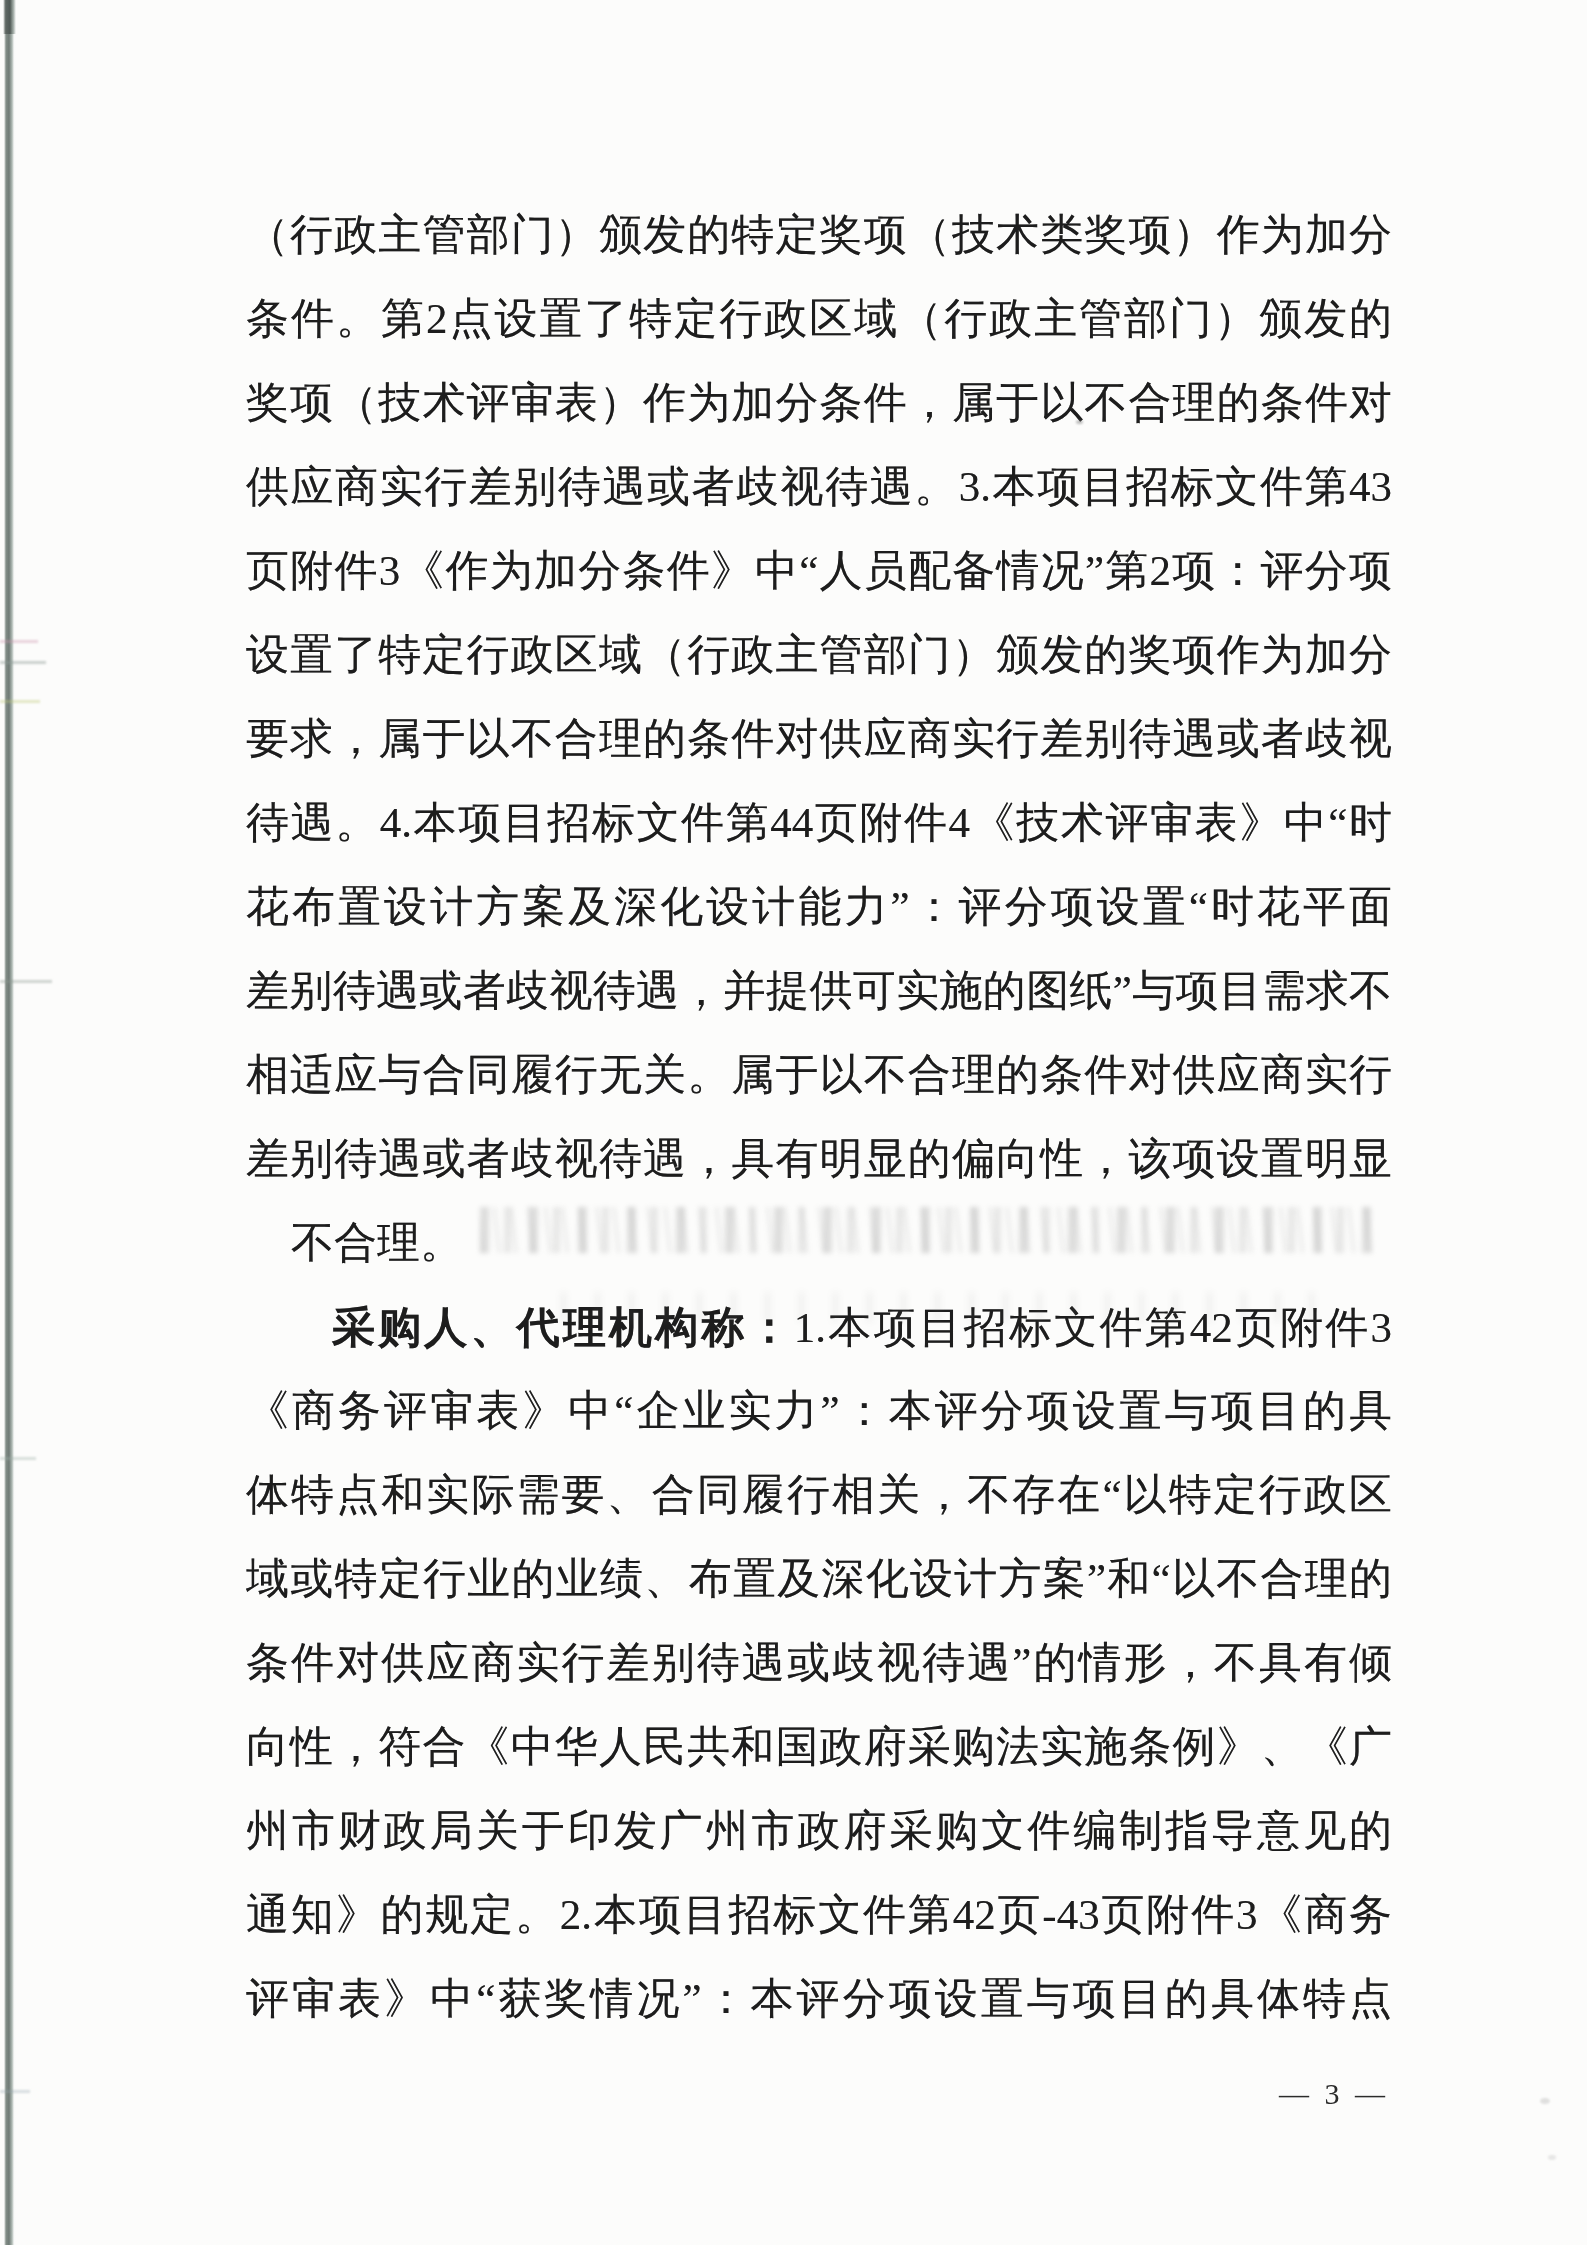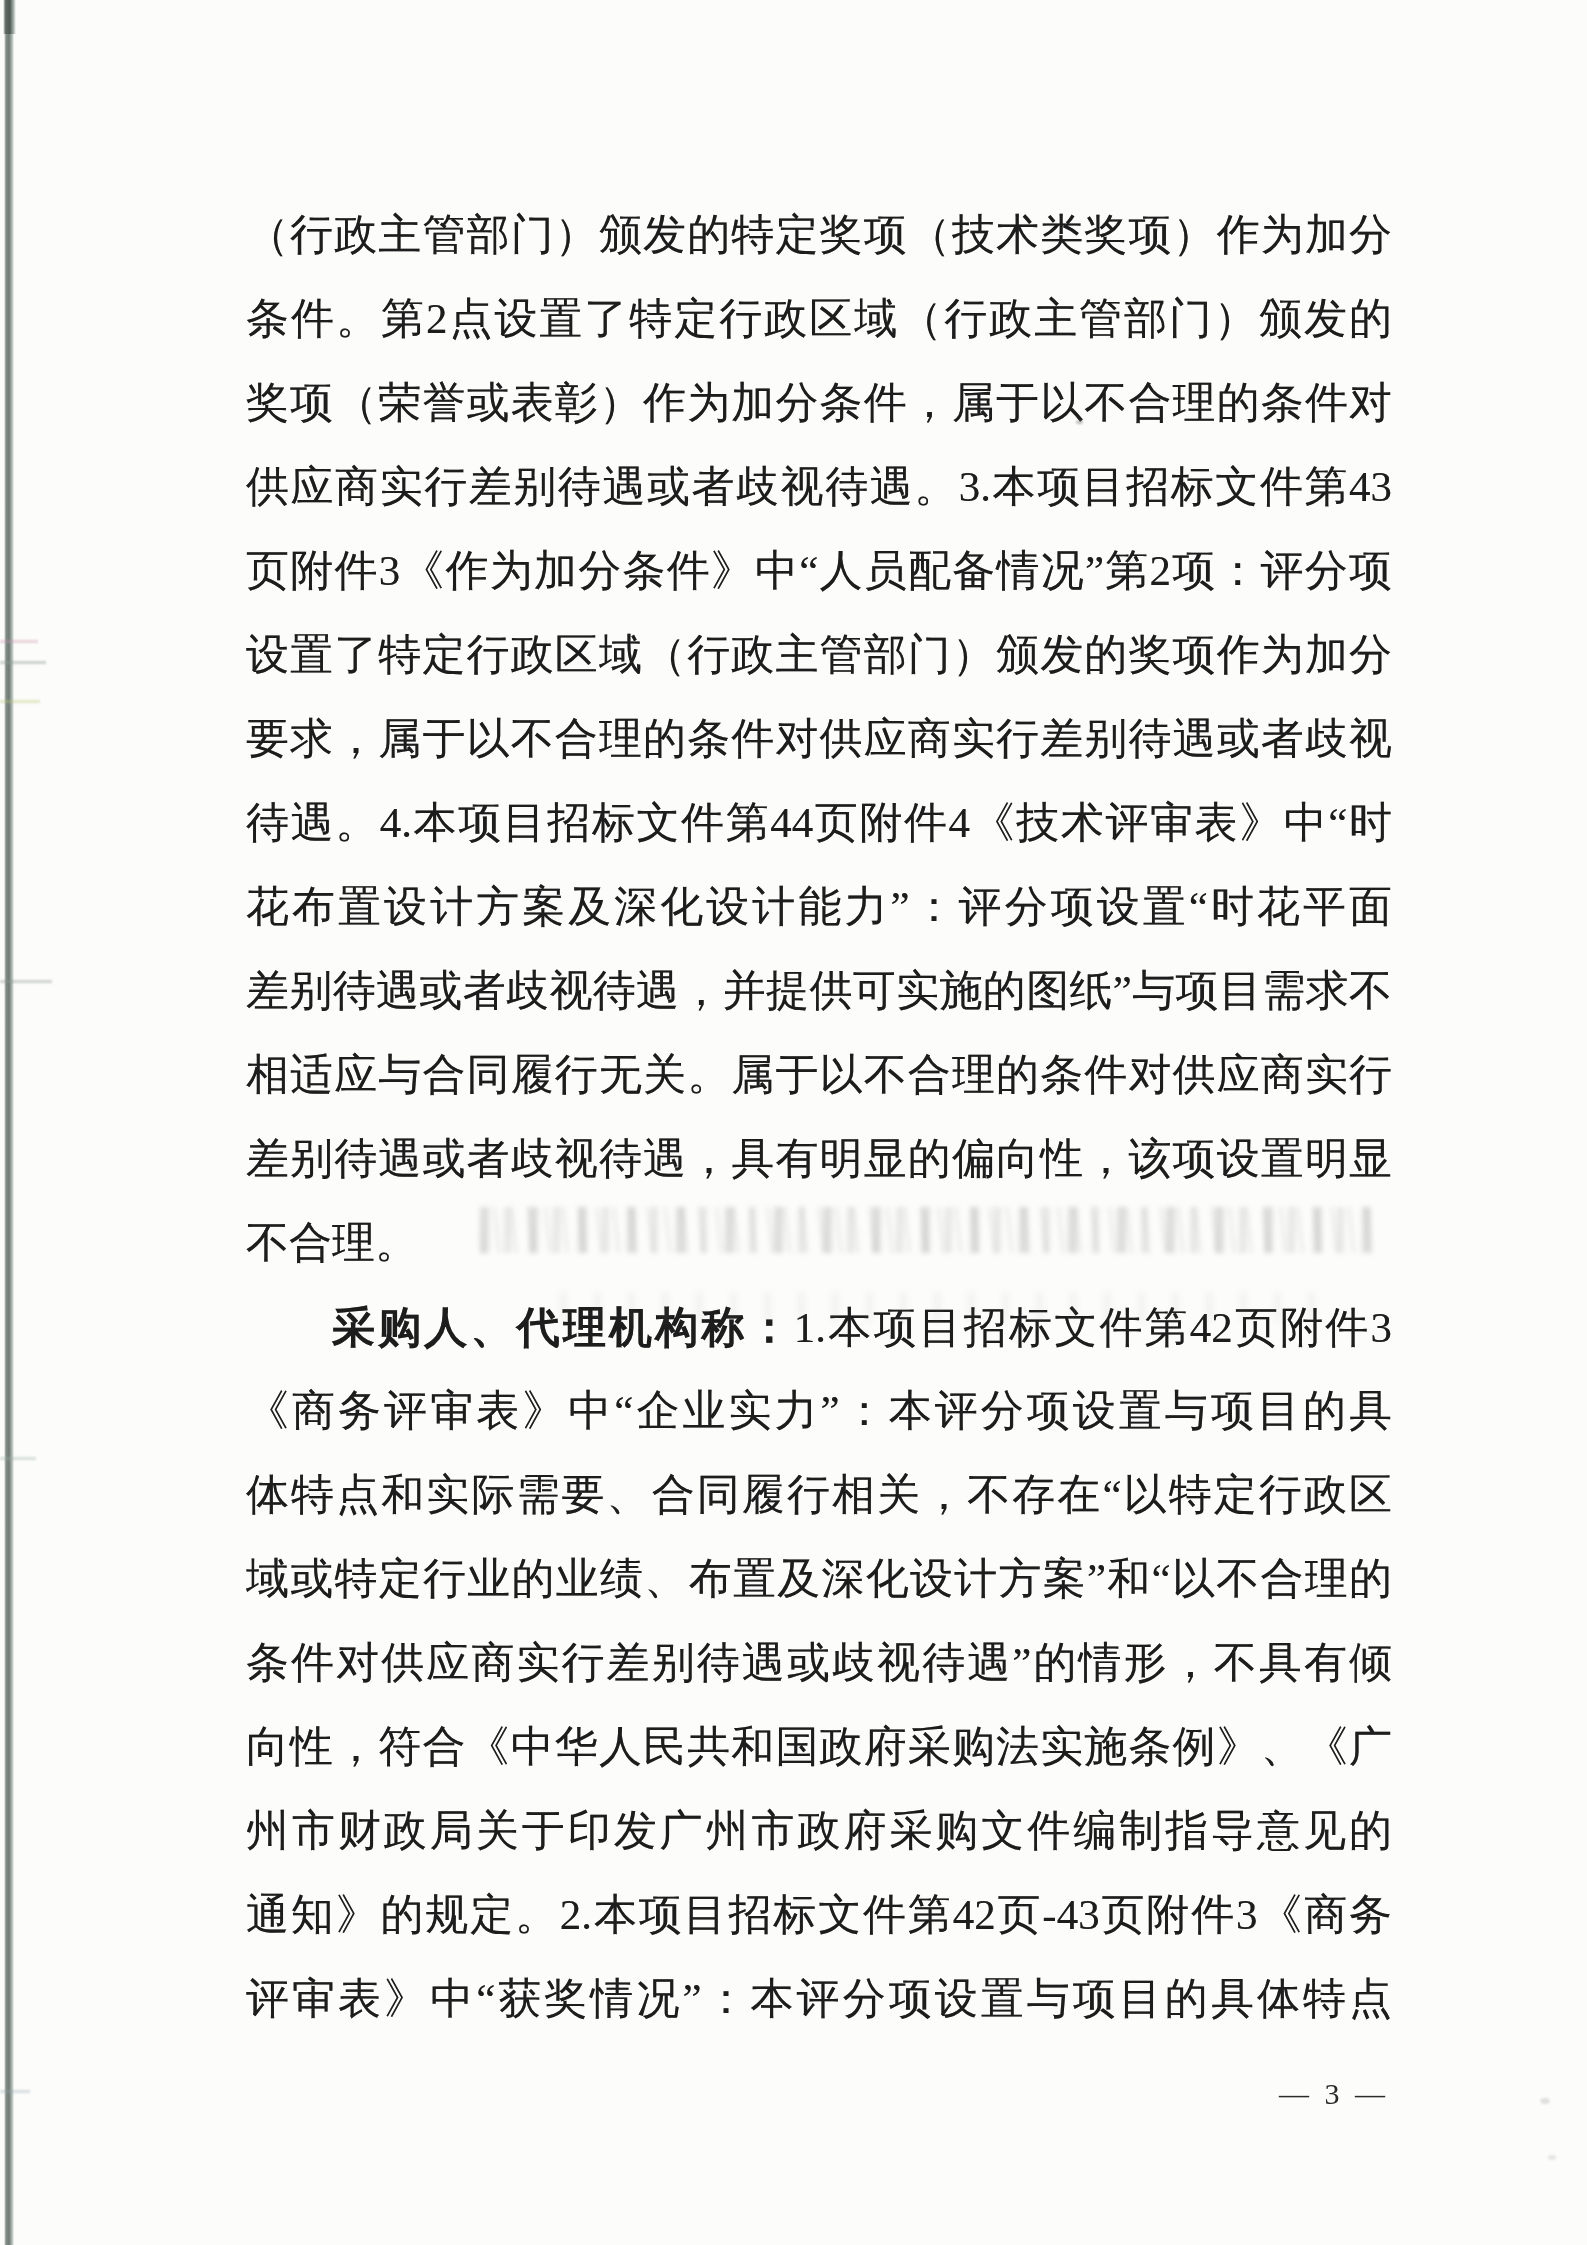--- a/index.html
+++ b/index.html
@@ -60,20 +60,21 @@
     color: #1d1d1d;
     text-align: justify;
     text-align-last: justify;
     word-break: break-all;
     white-space: normal;
     text-shadow: 0 0 0.6px rgba(30,30,30,0.55);
   }
   .line.left {
     text-align: right;
     text-align-last: left;
+    margin-left: 45px;
   }
   .line.indent {
     text-indent: 86px;
   }
   .bold-prefix {
     font-weight: 700;
     font-family: "Liberation Sans", sans-serif;
     letter-spacing: 1px;
     margin-top: 32px;
   }
@@ -131,21 +132,21 @@
 <body>
 
 <div class="page">
 
   <div class="edge-strip"></div>
   <div class="edge-strip-cap"></div>
 
   <div class="textblock">
       <div class="line">（行政主管部门）颁发的特定奖项（技术类奖项）作为加分</div>
       <div class="line">条件。第2点设置了特定行政区域（行政主管部门）颁发的</div>
-      <div class="line">奖项（荣誉或表彰）作为加分条件，属于以不合理的条件对</div>
+      <div class="line">奖项（技术评审表）作为加分条件，属于以不合理的条件对</div>
       <div class="line">供应商实行差别待遇或者歧视待遇。3.本项目招标文件第43</div>
       <div class="line">页附件3《作为加分条件》中“人员配备情况”第2项：评分项</div>
       <div class="line">设置了特定行政区域（行政主管部门）颁发的奖项作为加分</div>
       <div class="line">要求，属于以不合理的条件对供应商实行差别待遇或者歧视</div>
       <div class="line">待遇。4.本项目招标文件第44页附件4《技术评审表》中“时</div>
       <div class="line">花布置设计方案及深化设计能力”：评分项设置“时花平面</div>
       <div class="line">差别待遇或者歧视待遇，并提供可实施的图纸”与项目需求不</div>
       <div class="line">相适应与合同履行无关。属于以不合理的条件对供应商实行</div>
       <div class="line">差别待遇或者歧视待遇，具有明显的偏向性，该项设置明显</div>
       <div class="line left">不合理。</div>

